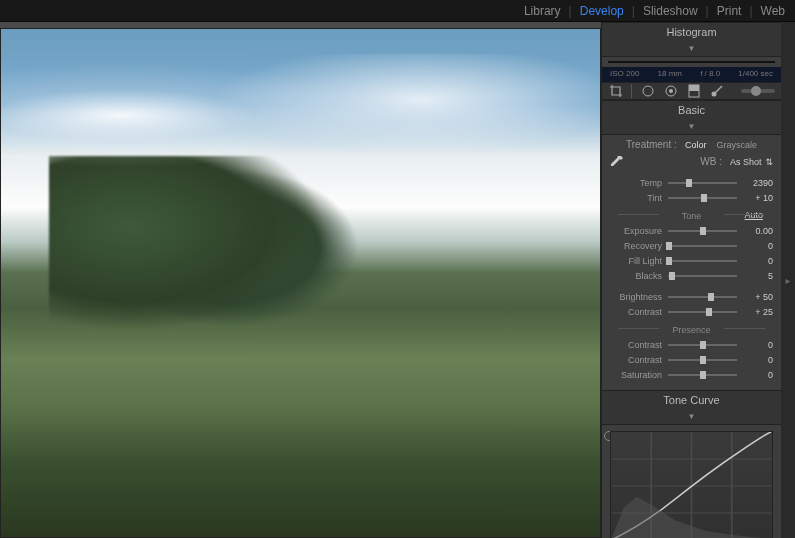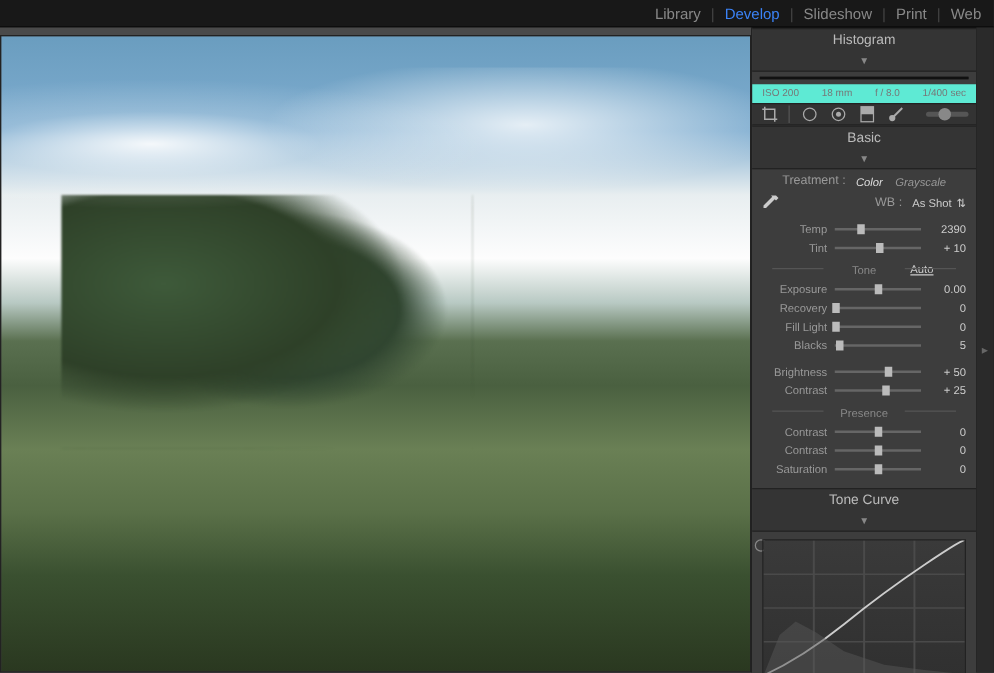--- a/index.html
+++ b/index.html
@@ -116,21 +116,21 @@
     border: 1px solid #666; background: #333;
   }
   .clip.l { left: 2px; }
   .clip.r { right: 2px; }
   .histogram-box svg { width: 100%; height: 100%; }
   .hist-meta {
     display: flex;
     justify-content: space-between;
     font-size: 8px; color: #777;
     padding: 2px 8px 4px;
-    background: #5eead4;
+    background: #0f172a;
   }
   .toolstrip {
     height: 26px;
     background: #333;
     display: flex;
     align-items: center;
     justify-content: flex-start;
     padding: 0 6px;
     gap: 8px;
     border-top: 1px solid #222;
@@ -165,21 +165,21 @@
   .row .slider .thumb {
     position: absolute; top: 1px; width: 6px; height: 8px;
     background: #bbb;
     transform: translateX(-3px);
   }
   .row .val { width: 30px; text-align: right; color: #ccc; font-size: 9px; }
   .treatment {
     display:flex; justify-content:space-between; align-items:center;
     padding: 4px 24px;
   }
-  .treat-buttons { display:flex; gap:10px; font-size:9px;font-style:italic; }
+  .treat-buttons { display:flex; gap:10px; font-size:9px; }
   .treat-buttons .active { color: #ddd; }
   .wb-row {
     display:flex; justify-content:flex-end; align-items:center;
     gap:8px; padding: 2px 8px 4px;
   }
   .dropper {
     width: 14px; height: 14px; position: absolute; left: 8px;
     color: #ccc;
   }
   .wb-sel {
@@ -189,21 +189,21 @@
   }
   .sub-head {
     text-align:center; color:#888; font-size:9px;
     padding: 6px 0 2px; position:relative;
   }
   .sub-head::before, .sub-head::after {
     content:""; position:absolute; top:50%; width:25%; height:1px; background:#555;
   }
   .sub-head::before{ left:8px; } .sub-head::after{ right:8px; }
   .auto-btn {
-    position:absolute; right:20px; top:4px;
+    position:absolute; right:4px; top:4px;
     font-size:9px; color:#ccc;
     padding:1px 6px;
     cursor:pointer;
     text-decoration:underline;
   }
   .tone-curve {
     margin: 6px 8px 0;
     height: 110px;
     background: linear-gradient(to top, #303030, #3a3a3a);
     border: 1px solid #222;

